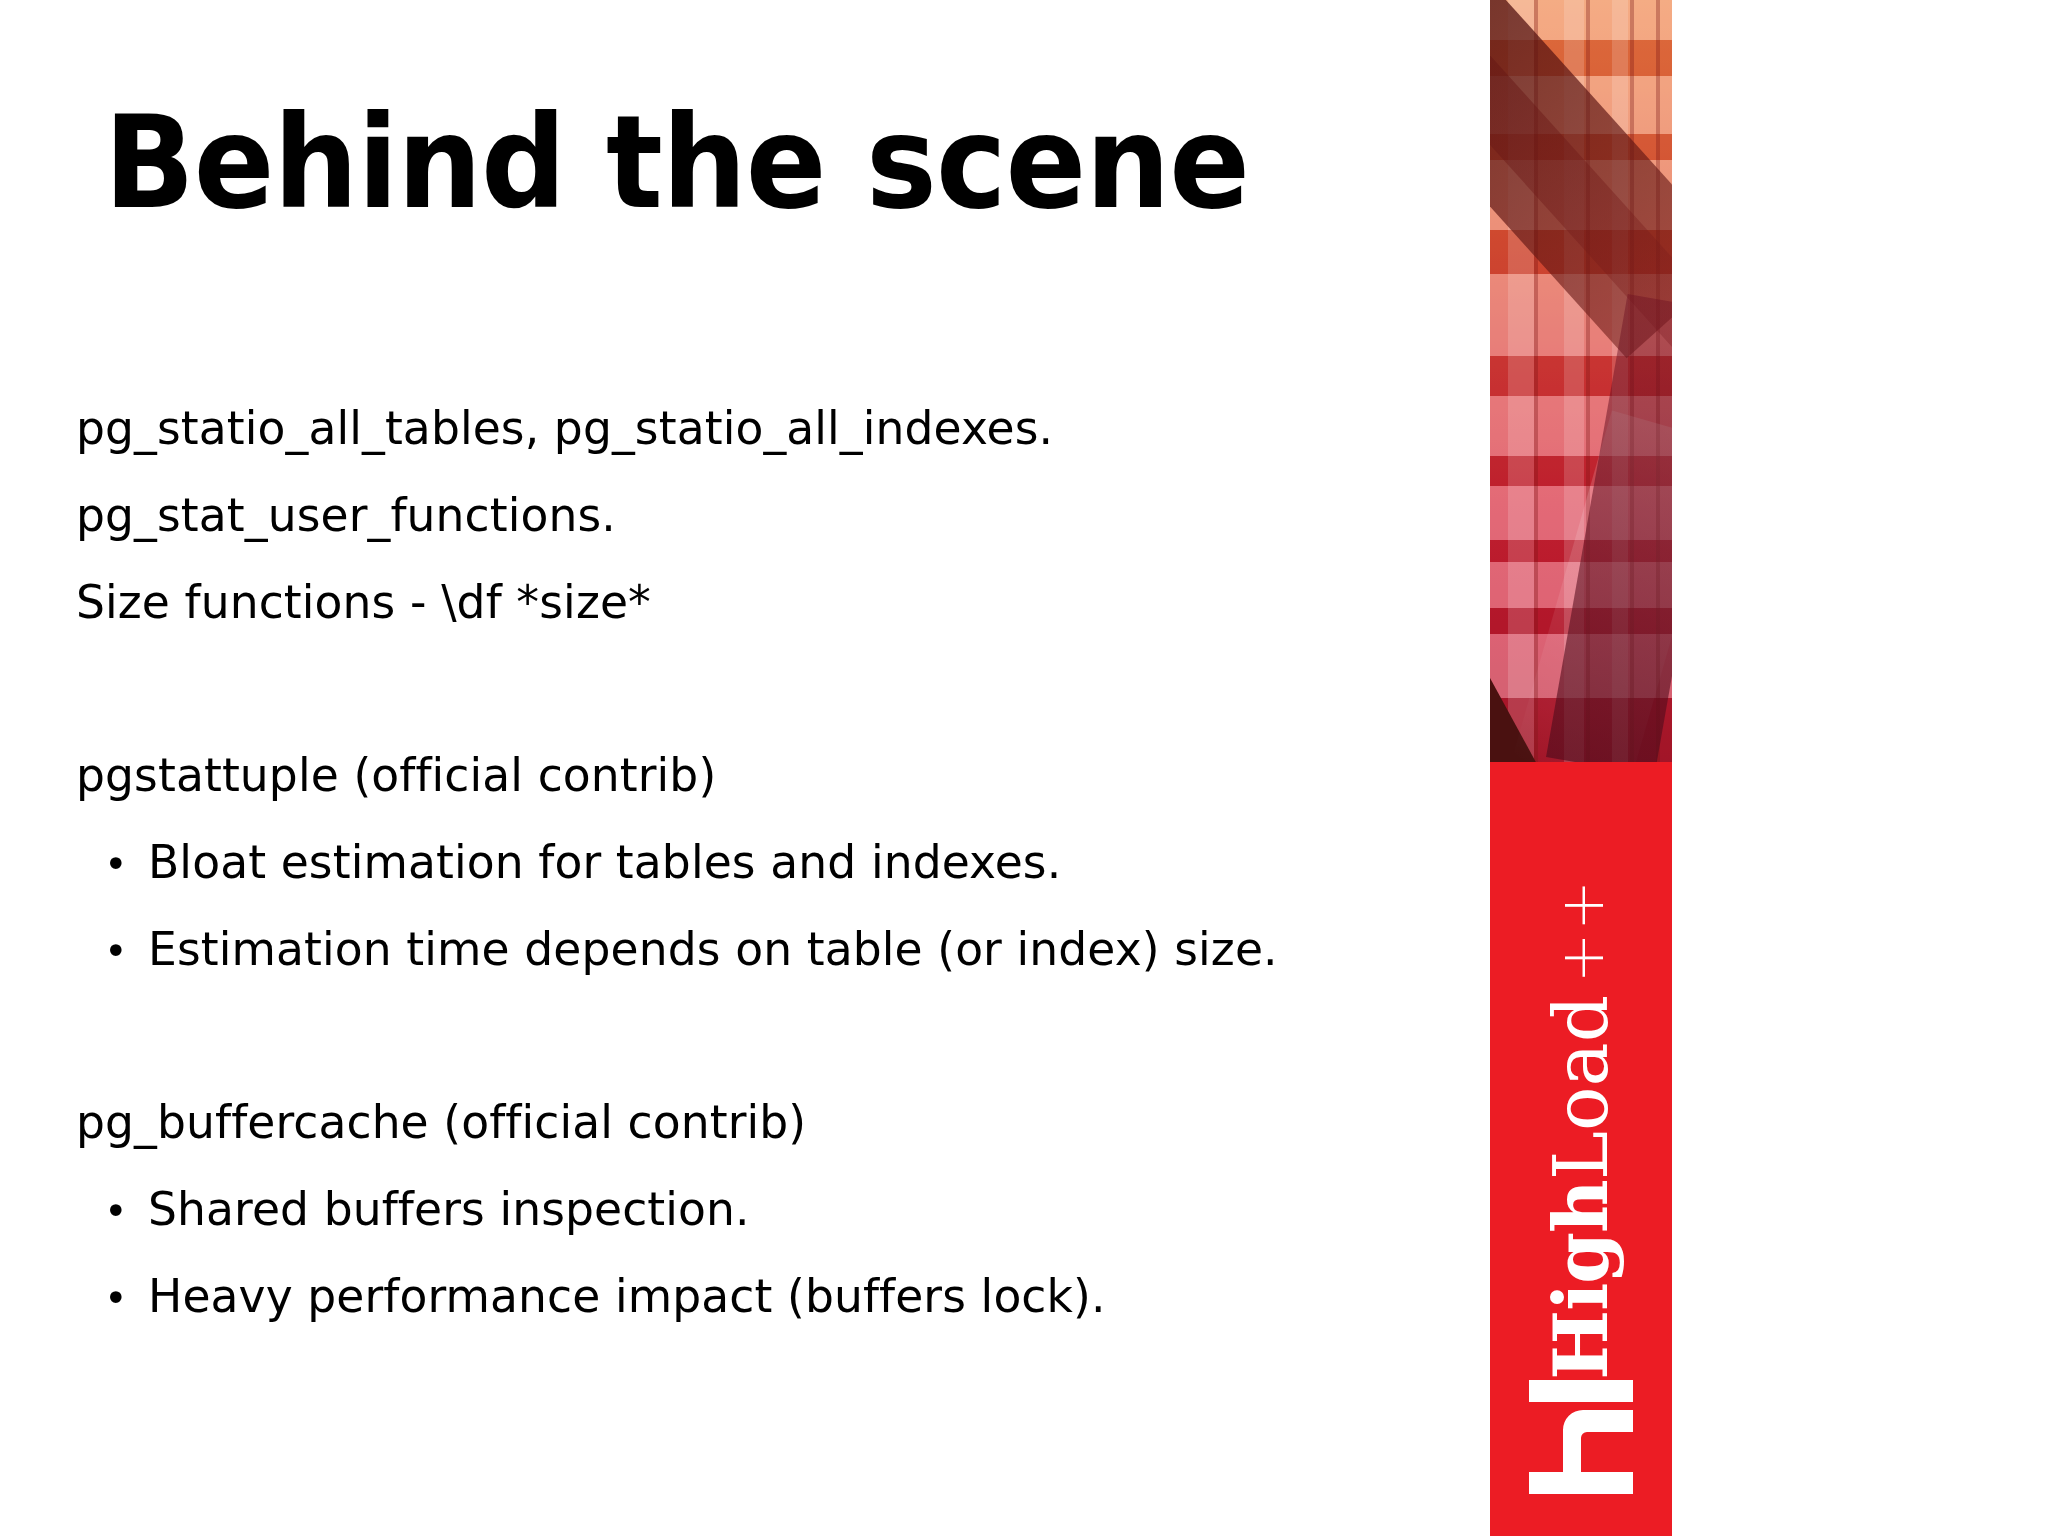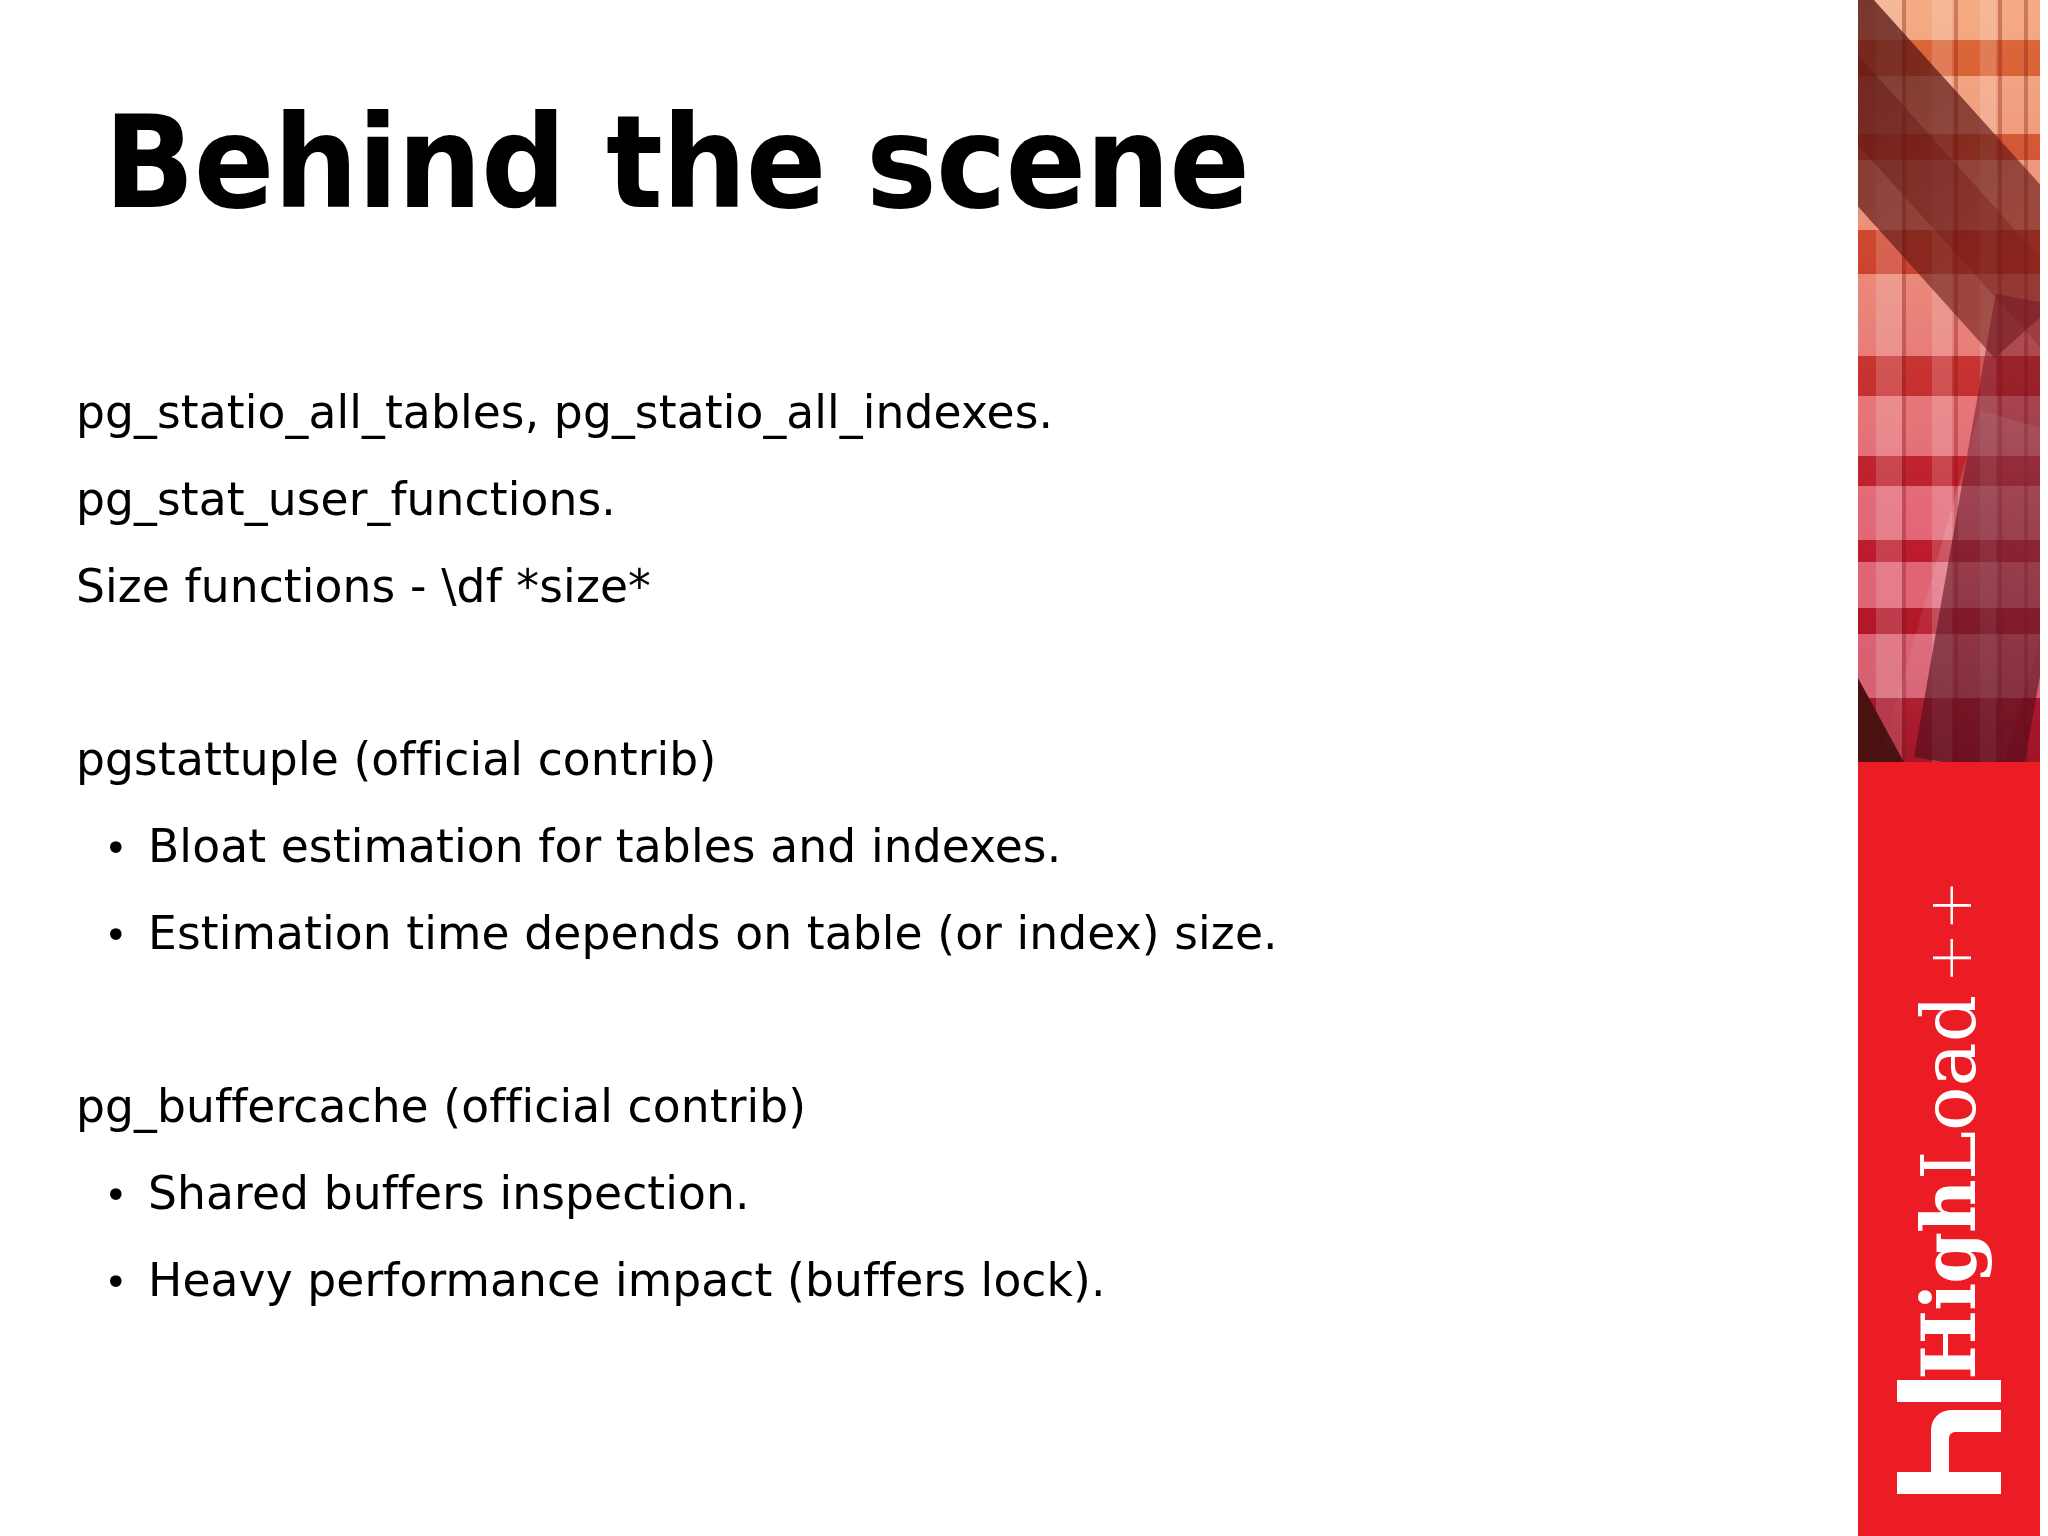--- a/index.html
+++ b/index.html
@@ -9,21 +9,21 @@
   }
   body {
     width: 2048px;
     height: 1536px;
     overflow: hidden;
     font-family: "DejaVu Sans", sans-serif;
   }
 
   .slide {
     position: relative;
-    width: 2040px;
+    width: 1672px;
     height: 1536px;
     background: #ffffff;
     overflow: hidden;
   }
 
   
   .slide-title {
     position: absolute;
     left: 104px;
     top: 96px;
@@ -36,21 +36,21 @@
     color: #000000;
     transform: scaleX(0.93);
     transform-origin: left center;
     white-space: nowrap;
   }
 
   
   .body-area {
     position: absolute;
     left: 76px;
-    top: 388px;
+    top: 404px;
     width: 1700px;
   }
 
   .para {
     font-size: 47px;
     line-height: 1.0;
     color: #000000;
     letter-spacing: 0.1px;
     transform: scaleX(0.97);
     transform-origin: left center;

